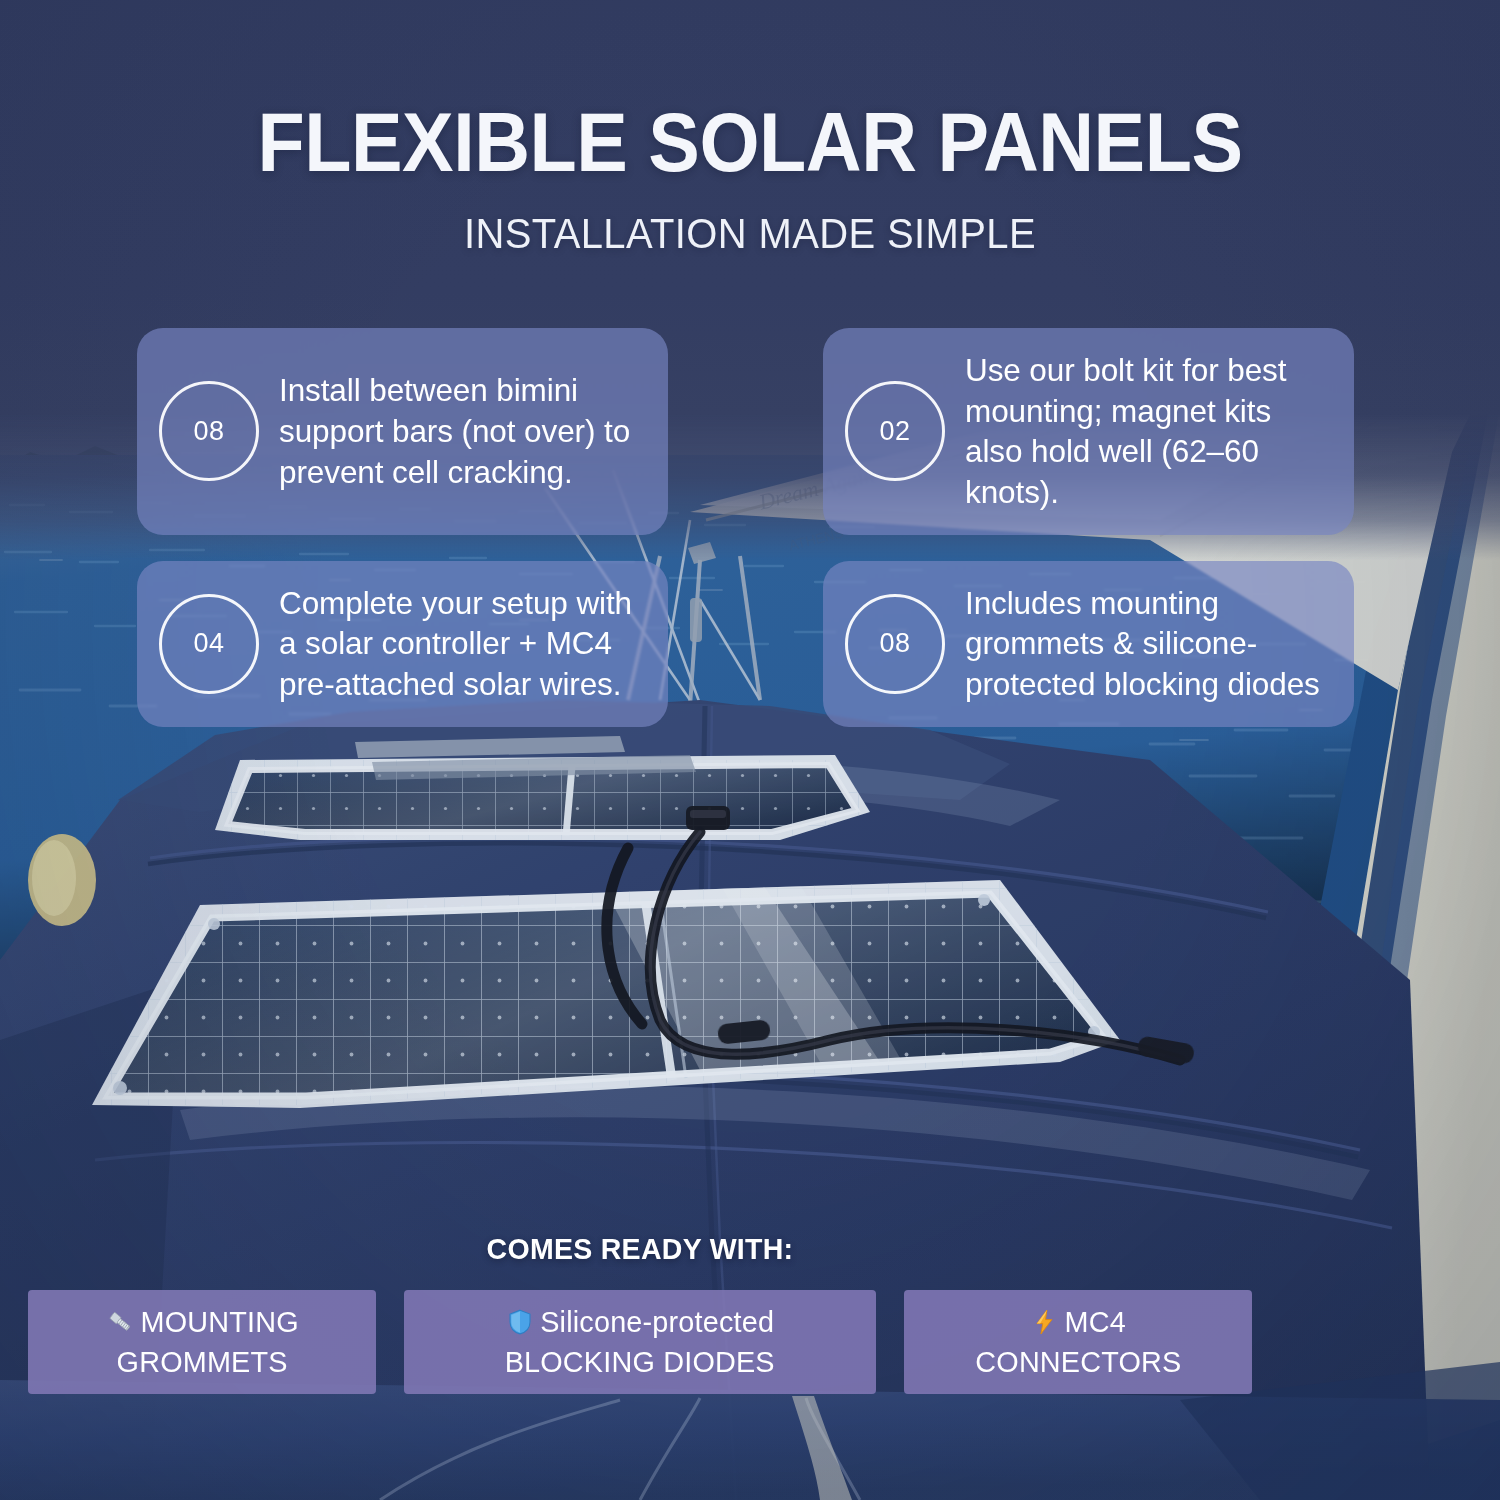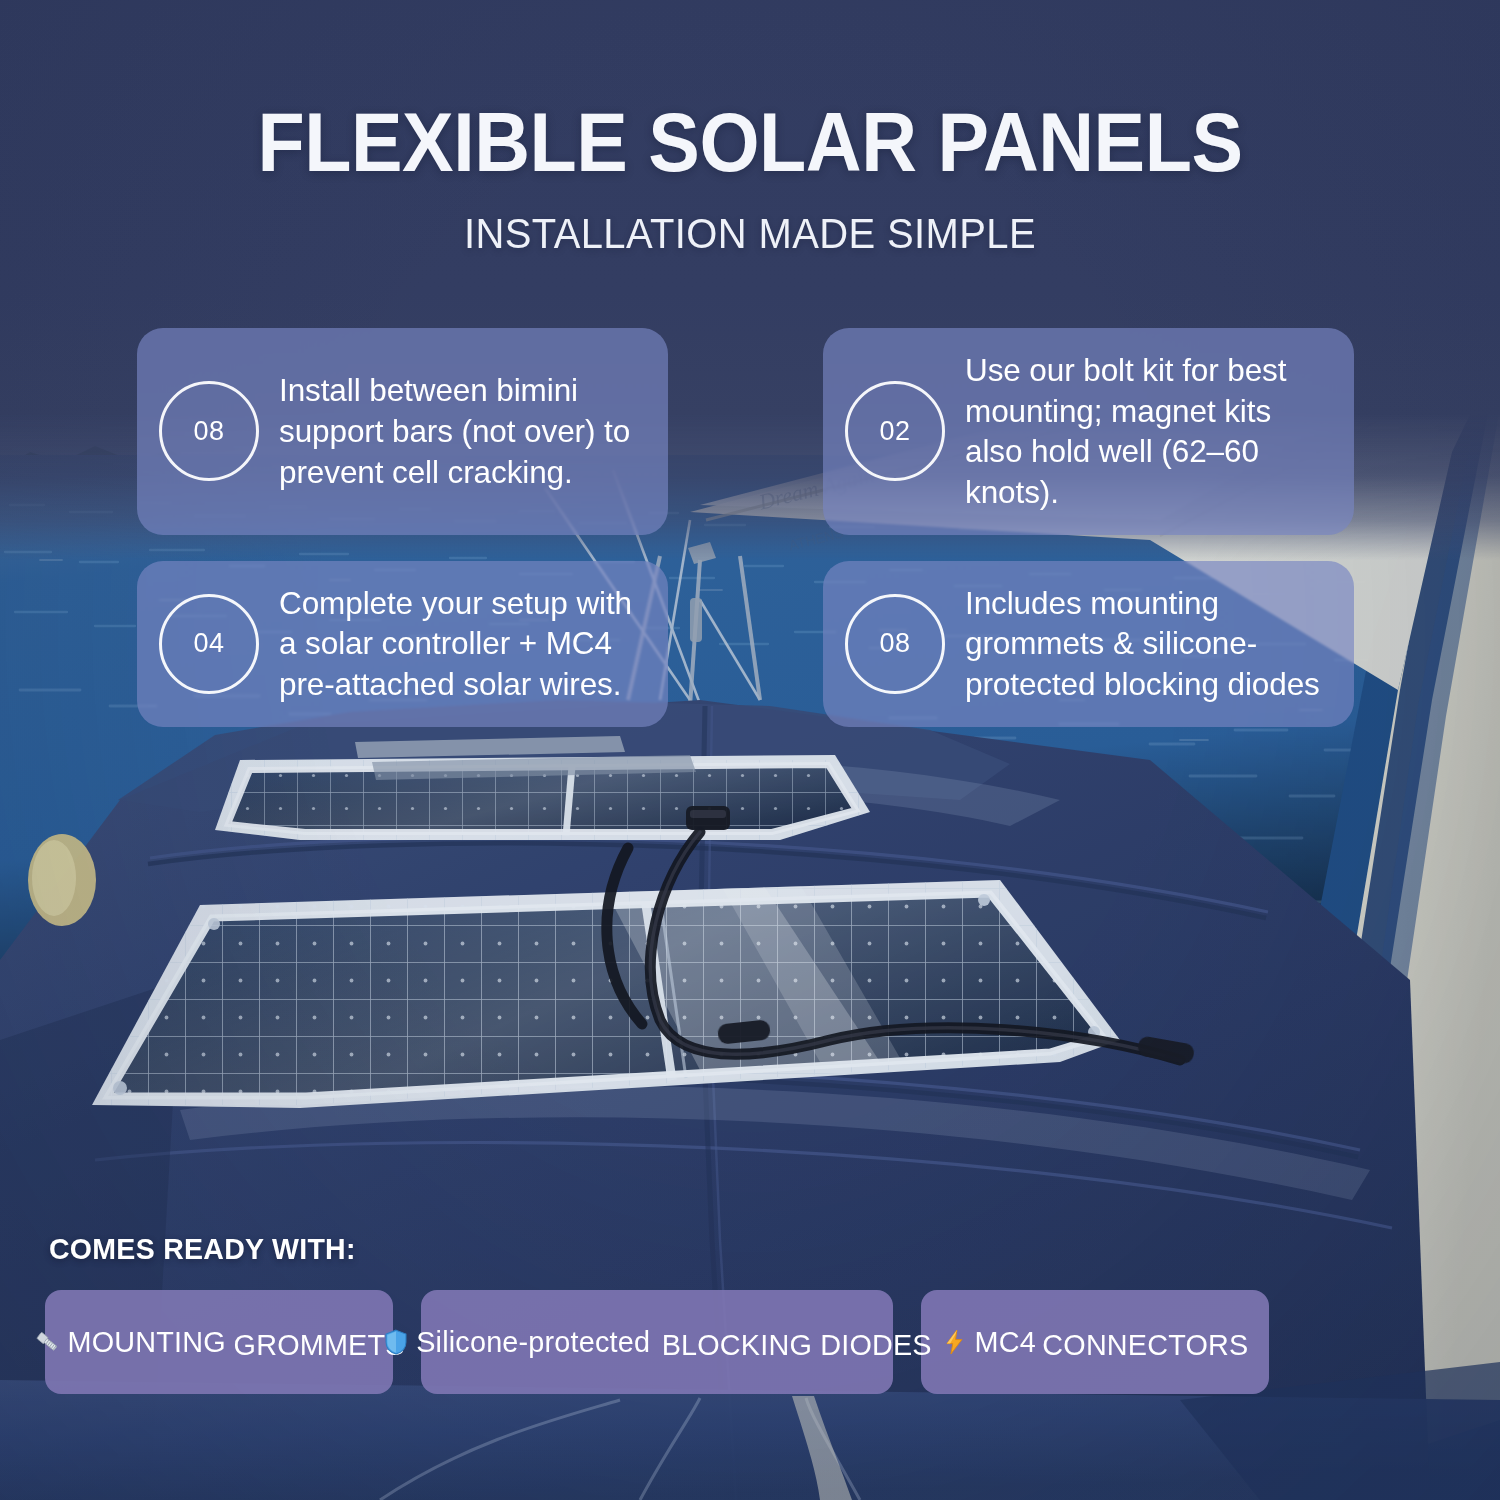--- a/index.html
+++ b/index.html
@@ -133,47 +133,49 @@
     color: #ffffff;
     font-weight: 400;
     letter-spacing: -0.1px;
   }
   
   #card-02 .step-text { line-height: 1.29; }
 
   
   #ready-section {
     position: absolute;
-    left: 17px;
+    left: 0;
     top: 1232px;
     width: 1280px;
     z-index: 6;
+    text-align: center;
   }
   #ready-title {
     margin: 0 0 24px 0;
     font-family: "Liberation Sans Narrow", "Liberation Sans", "DejaVu Sans", sans-serif;
     font-size: 30px;
     font-weight: 700;
     color: #ffffff;
     letter-spacing: 0.3px;
     transform: scaleX(0.95);
     text-shadow: 0 2px 7px rgba(10,16,38,0.45);
   }
   #badges-row {
     display: flex;
     justify-content: center;
     gap: 28px;
   }
   .feature-badge {
     box-sizing: border-box;
     background: rgba(128,119,180,0.90);
-    border-radius: 16px;
+    border-radius: 4px;
     padding: 6px 16px;
     min-height: 104px;
     display: flex;
+    flex-direction: column;
     align-items: center;
     justify-content: center;
   }
   #badge-grommets { width: 348px; }
   #badge-diodes   { width: 472px; }
   #badge-mc4      { width: 348px; }
 
   .badge-line1 {
     font-family: "Liberation Sans Narrow", "Liberation Sans", "DejaVu Sans", sans-serif;
     font-size: 30px;

